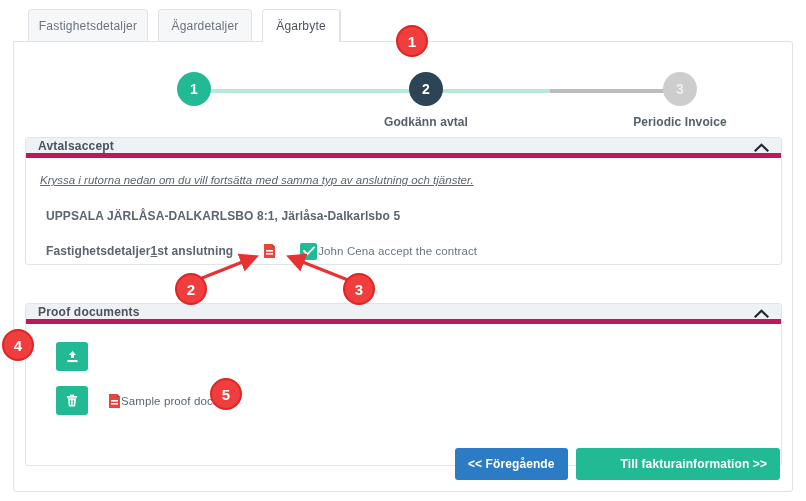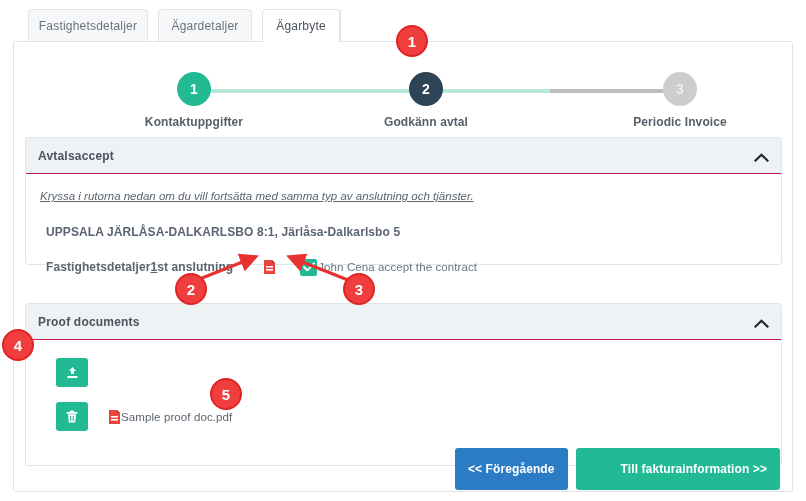--- a/index.html
+++ b/index.html
@@ -122,23 +122,23 @@
   .panel {
     position: absolute;
     left: 11px;
     width: 757px;
     box-sizing: border-box;
     border: 1px solid #e0e5ea;
     border-radius: 3px;
     background: #ffffff;
   }
   .panel-head {
-    height: 36px;
+    height: 20px;
     background: #eef2f5;
-    border-bottom: 1px solid #be185d;
+    border-bottom: 5px solid #be185d;
     display: flex;
     align-items: center;
     padding: 0 12px;
     box-sizing: border-box;
   }
   .panel-title {
     font-size: 12px;
     font-weight: bold;
     color: #4a535e;
     letter-spacing: .2px;
@@ -243,21 +243,21 @@
 
   
   #footer {
     position: absolute;
     right: 12px;
     top: 406px;
     display: flex;
     gap: 8px;
   }
   .btn {
-    height: 42px;
+    height: 32px;
     border: none;
     border-radius: 3px;
     color: #ffffff;
     font-size: 12px;
     font-weight: bold;
     font-family: "Liberation Sans", sans-serif;
     padding: 0 13px;
     cursor: pointer;
     letter-spacing: .1px;
     white-space: nowrap;
@@ -310,21 +310,20 @@
 
   <div id="stepper">
     <div class="step-line" style="left:180px;width:232px;background:#b8e8dc;"></div>
     <div class="step-line" style="left:412px;width:124px;background:#b8e8dc;"></div>
     <div class="step-line" style="left:536px;width:130px;background:#bdbdbd;"></div>
 
     <div class="step" style="left:105px;">
       <div class="step-bubble done">
         <span>1</span>
       </div>
-      <div class="step-label">Kontaktuppgifter</div>
     </div>
 
     <div class="step" style="left:337px;">
       <div class="step-bubble current">
         <span>2</span>
       </div>
       <div class="step-label">Godkänn avtal</div>
     </div>
 
     <div class="step" style="left:591px;">

